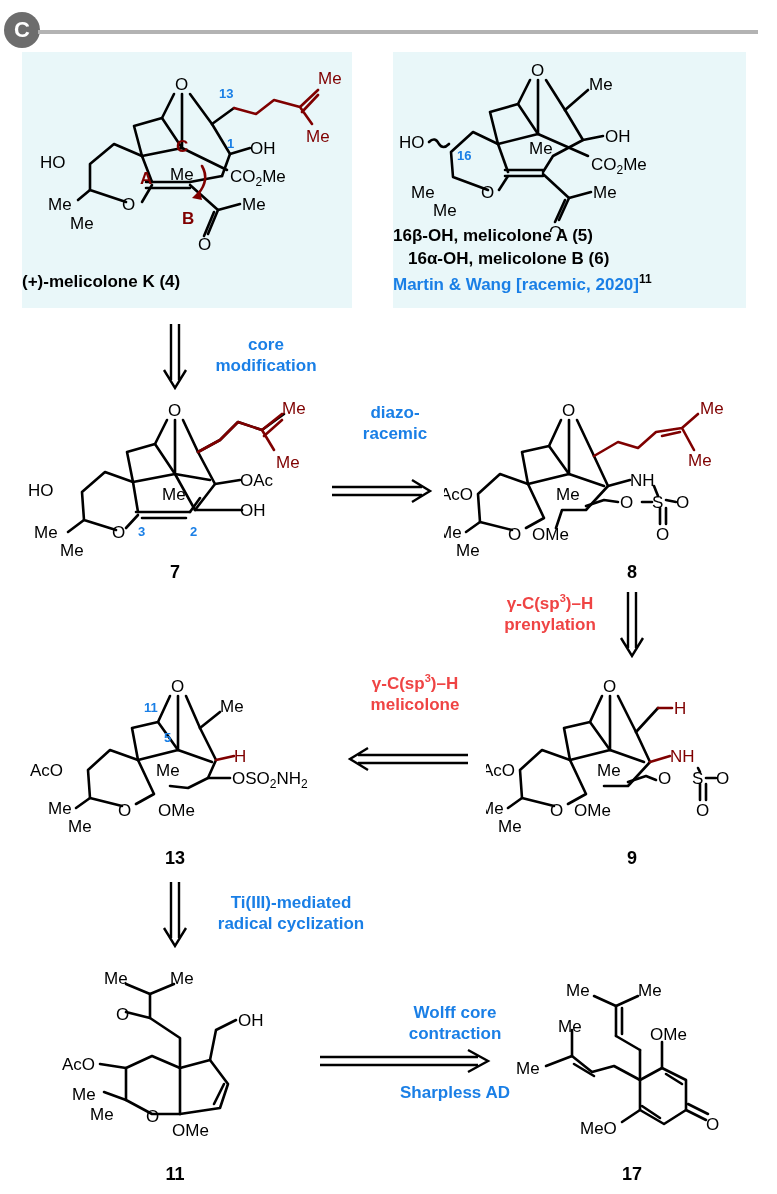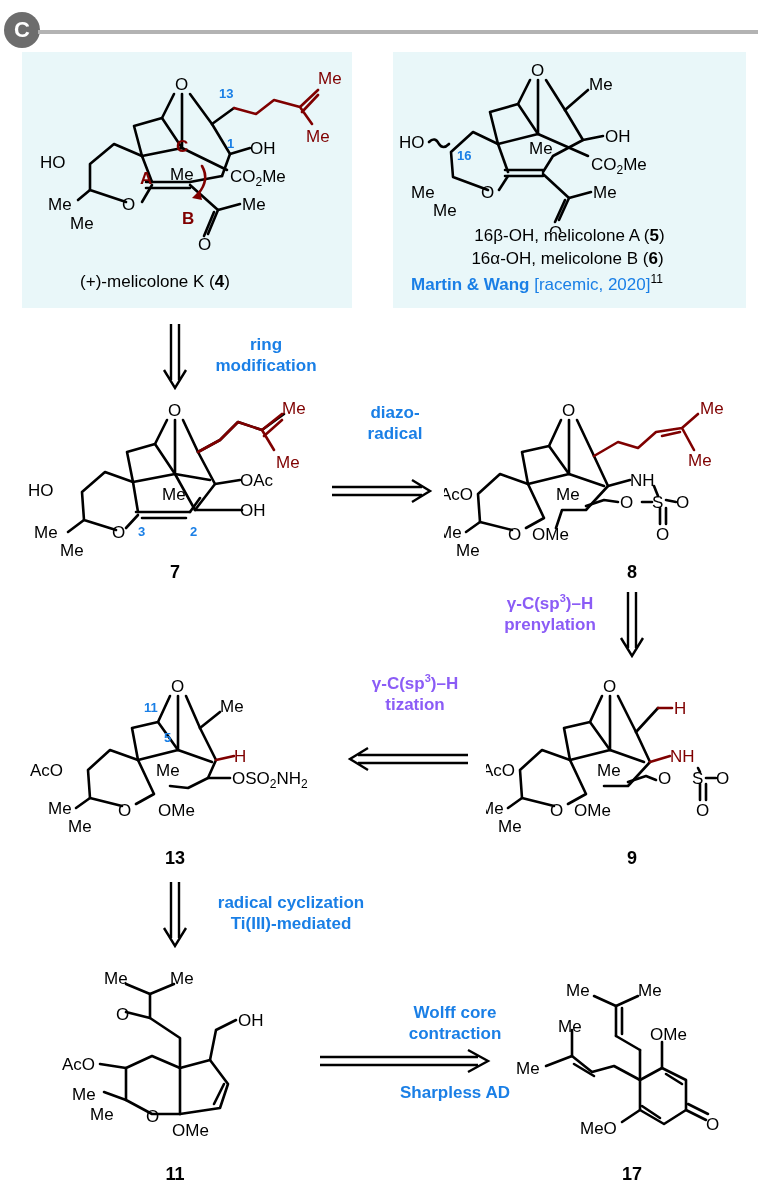--- a/index.html
+++ b/index.html
@@ -6,24 +6,24 @@
   body { width: 777px; height: 1194px; position: relative; overflow: hidden;
          font-family: "Liberation Sans", sans-serif; color: #000; }
   .abs { position: absolute; }
   .panel-badge { left: 4px; top: 12px; width: 36px; height: 36px; border-radius: 50%;
     background: #6d6d6d; color: #fff; font-weight: bold; font-size: 22px;
     display: flex; align-items: center; justify-content: center; }
   .header-rule { left: 38px; top: 30px; width: 720px; height: 4px; background: #b3b3b3; }
   .box { background: #e9f7f9; }
   .box-left { left: 22px; top: 52px; width: 330px; height: 256px; }
   .box-right { left: 393px; top: 52px; width: 353px; height: 256px; }
-  .caption { font-size: 17px; text-align: center; white-space: nowrap; }
+  .caption { font-size: 17px; text-align: left; white-space: nowrap; font-weight: bold; }
   .cpd-num { font-weight: bold; font-size: 18px; text-align: center; }
   .blue { color: #1a7fe6; }
-  .red { color: #8b5cf6; }
+  .red { color: #ef4444; }
   .step-label { font-weight: bold; font-size: 17px; text-align: center; line-height: 21px; white-space: nowrap; }
   svg text { font-family: "Liberation Sans", sans-serif; }
   .bond { stroke: #000; stroke-width: 2.6; fill: none; stroke-linecap: round; stroke-linejoin: round; }
   .bond-red { stroke: #7f0000; stroke-width: 2.6; fill: none; stroke-linecap: round; stroke-linejoin: round; }
   .atom { font-size: 17px; fill: #000; }
   .atom-red { font-size: 17px; fill: #7f0000; }
   .num-blue { font-size: 13px; font-weight: bold; fill: #1a7fe6; }
   .ring-label { font-size: 17px; font-weight: bold; fill: #7f0000; }
   .arrow { stroke: #000; stroke-width: 2.4; fill: none; }
 </style>
@@ -107,28 +107,28 @@
   <text class="atom" x="18" y="146">Me</text>
   <text class="atom" x="40" y="164">Me</text>
   <text class="atom" x="136" y="102" font-size="14">Me</text>
   <text class="atom" x="212" y="90">OH</text>
   <text class="atom" x="198" y="118">CO<tspan font-size="12" dy="4">2</tspan><tspan dy="-4">Me</tspan></text>
   <text class="atom" x="200" y="146">Me</text>
   <text class="atom" x="156" y="186">O</text>
   <text class="num-blue" x="64" y="108">16</text>
 </svg>
 <div class="abs caption" style="left:393px;top:226px;width:353px"><span>16β-OH, melicolone A (</span><b>5</b><span>)</span></div>
-<div class="abs caption" style="left:393px;top:249px;width:349px"><span>16α-OH, melicolone B (</span><b>6</b><span>)</span></div>
+<div class="abs caption" style="left:408px;top:249px;width:349px"><span>16α-OH, melicolone B (</span><b>6</b><span>)</span></div>
 <div class="abs caption blue" style="left:393px;top:272px;width:288px"><b>Martin &amp; Wang</b> <span>[racemic, 2020]</span><sup style="color:#000;font-size:12px">11</sup></div>
 
 <svg class="abs" style="left:160px;top:322px" width="30" height="70">
   <path class="arrow" d="M11 2 L11 58 M19 2 L19 58 M4 48 L15 66 L26 48"></path>
 </svg>
 <div class="abs step-label blue" style="left:196px;top:334px;width:140px">
-  <div>ring</div>
+  <div>core</div>
   <div>modification</div>
 </div>
 
 <svg class="abs" style="left:20px;top:400px" width="300" height="180">
   <g>
     <path class="bond" d="M155 20 L155 74"></path>
     <path class="bond" d="M147 20 L135 44 L107 52 L113 82"></path>
     <path class="bond" d="M163 20 L178 52"></path>
     <path class="bond" d="M135 44 L155 74 L190 80"></path>
     <path class="bond" d="M178 52 L200 40 L218 22 L242 30 L264 14"></path>
@@ -156,21 +156,21 @@
   <text class="atom" x="220" y="116">OH</text>
   <text class="atom-red" x="262" y="14">Me</text>
   <text class="atom-red" x="256" y="68">Me</text>
   <text class="num-blue" x="118" y="136">3</text>
   <text class="num-blue" x="170" y="136">2</text>
 </svg>
 <div class="abs cpd-num" style="left:160px;top:562px;width:30px">7</div>
 
 <div class="abs step-label blue" style="left:350px;top:402px;width:90px">
   <div>diazo-</div>
-  <div>radical</div>
+  <div>racemic</div>
 </div>
 <svg class="abs" style="left:330px;top:476px" width="104" height="30">
   <path class="arrow" d="M2 11 L92 11 M2 19 L92 19 M82 4 L100 15 L82 26"></path>
 </svg>
 
 <svg class="abs" style="left:444px;top:400px" width="333" height="180">
   <g>
     <path class="bond" d="M125 20 L125 74"></path>
     <path class="bond" d="M117 20 L105 46 L78 52 L84 84"></path>
     <path class="bond" d="M133 20 L150 56"></path>
@@ -245,21 +245,21 @@
   <text class="atom-red" x="184" y="86">NH</text>
   <text class="atom" x="172" y="108">O</text>
   <text class="atom" x="206" y="108">S</text>
   <text class="atom" x="230" y="108">O</text>
   <text class="atom" x="210" y="140">O</text>
 </svg>
 <div class="abs cpd-num" style="left:617px;top:848px;width:30px">9</div>
 
 <div class="abs step-label red" style="left:350px;top:668px;width:130px">
   <div><span>γ-C(sp</span><sup style="font-size:11px">3</sup><span>)–H</span></div>
-  <div>tization</div>
+  <div>melicolone</div>
 </div>
 <svg class="abs" style="left:346px;top:744px" width="124" height="30">
   <path class="arrow" d="M122 11 L12 11 M122 19 L12 19 M22 4 L4 15 L22 26"></path>
 </svg>
 
 <svg class="abs" style="left:24px;top:676px" width="320" height="180">
   <g>
     <path class="bond" d="M154 20 L154 74"></path>
     <path class="bond" d="M146 20 L134 46 L108 52 L114 84"></path>
     <path class="bond" d="M162 20 L176 52"></path>
@@ -285,22 +285,22 @@
   <text class="atom" x="208" y="108">OSO<tspan font-size="12" dy="4">2</tspan><tspan dy="-4">NH</tspan><tspan font-size="12" dy="4">2</tspan></text>
   <text class="num-blue" x="120" y="36">11</text>
   <text class="num-blue" x="140" y="66">5</text>
 </svg>
 <div class="abs cpd-num" style="left:160px;top:848px;width:30px">13</div>
 
 <svg class="abs" style="left:160px;top:880px" width="30" height="70">
   <path class="arrow" d="M11 2 L11 58 M19 2 L19 58 M4 48 L15 66 L26 48"></path>
 </svg>
 <div class="abs step-label blue" style="left:196px;top:892px;width:190px">
+  <div>Ti(III)-mediated</div>
   <div>radical cyclization</div>
-  <div>Ti(III)-mediated</div>
 </div>
 
 <svg class="abs" style="left:60px;top:968px" width="240" height="190">
   <g>
     <path class="bond" d="M66 16 L90 26 L114 16"></path>
     <path class="bond" d="M90 26 L90 50 L66 44"></path>
     <path class="bond" d="M90 50 L120 70 L120 100"></path>
     <path class="bond" d="M120 100 L120 146"></path>
     <path class="bond" d="M120 100 L150 92 L168 116 L160 140 L120 146"></path>
     <path class="bond" d="M164 116 L154 136"></path>

